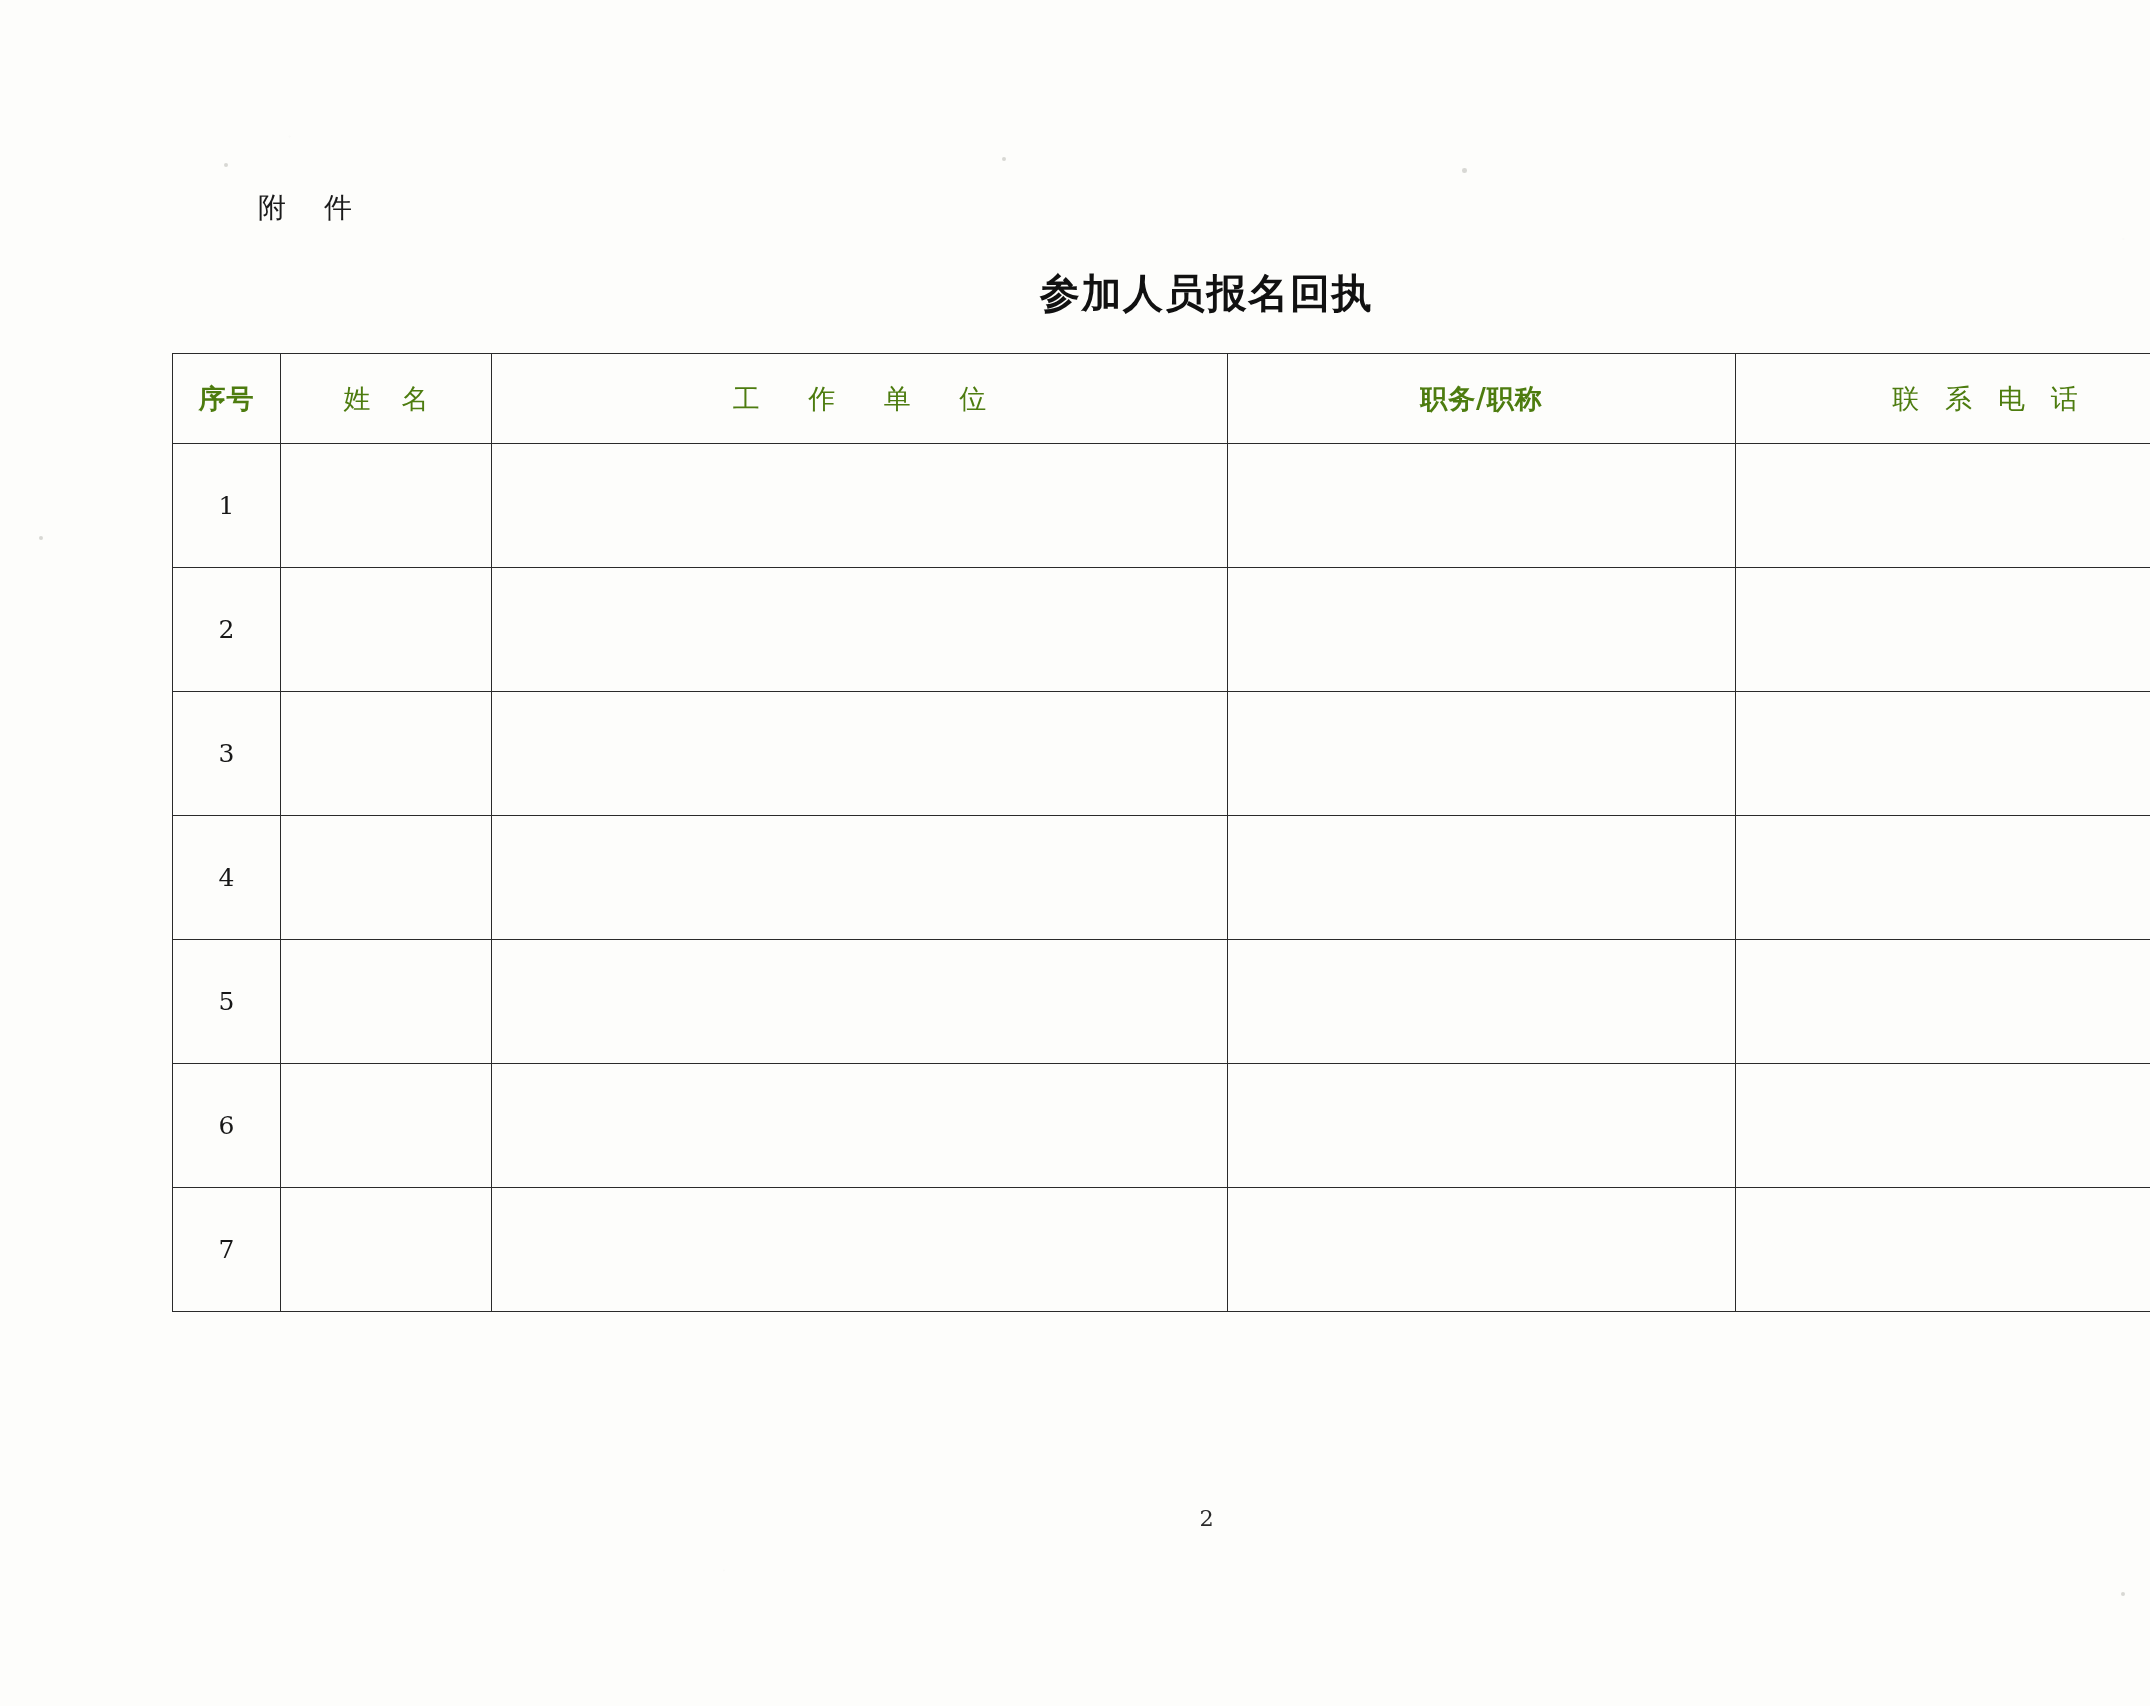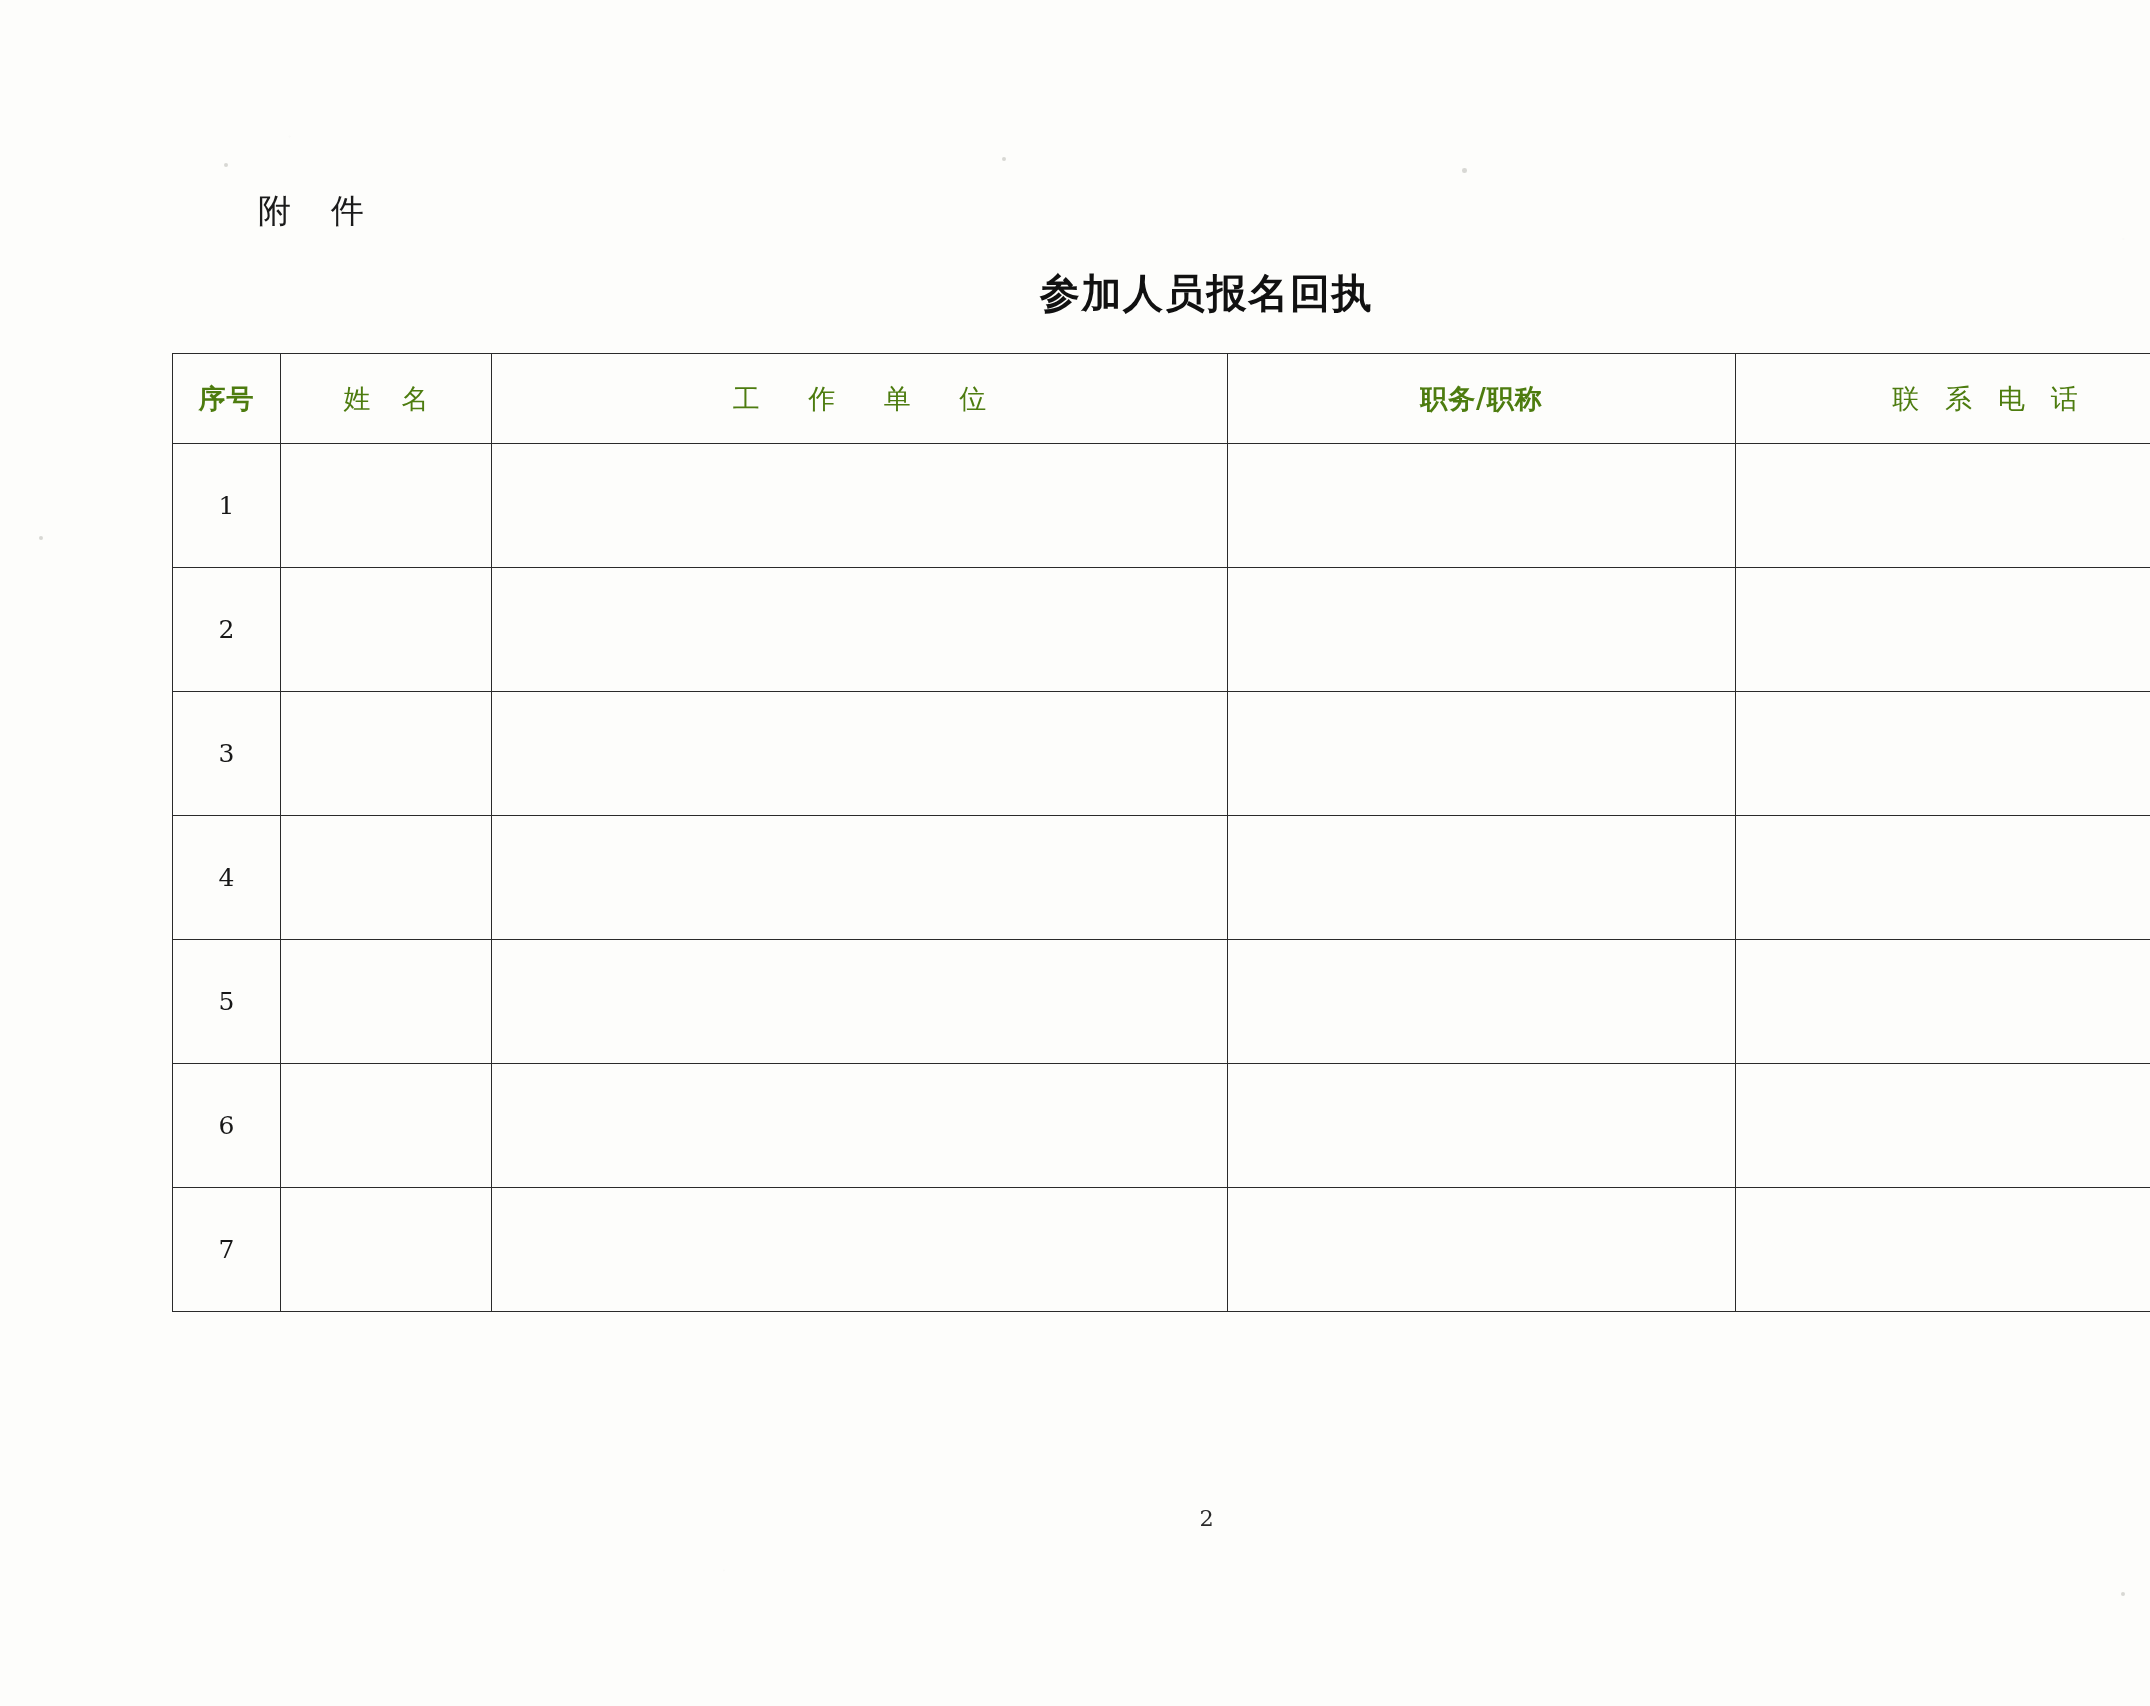--- a/index.html
+++ b/index.html
@@ -37,21 +37,21 @@
     background: #b9b9b4;
     border-radius: 50%;
     opacity: .55;
   }
 
   
   .attach-label {
     position: absolute;
     left: 258px;
     top: 189px;
-    font-size: 33px;
+    font-size: 28px;
     letter-spacing: 14.6px;
     color: #1b1b1b;
     font-family: "DejaVu Serif", "Liberation Serif", serif;
     white-space: nowrap;
   }
 
   
   .doc-title {
     position: absolute;
     left: 0;

